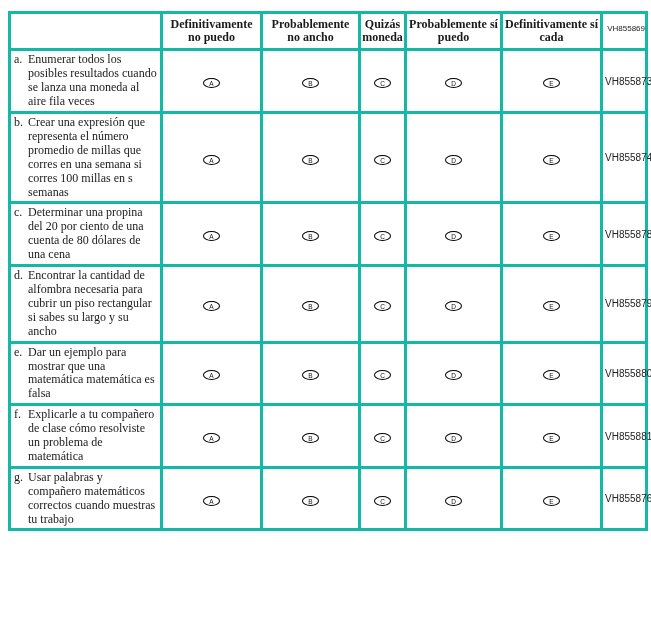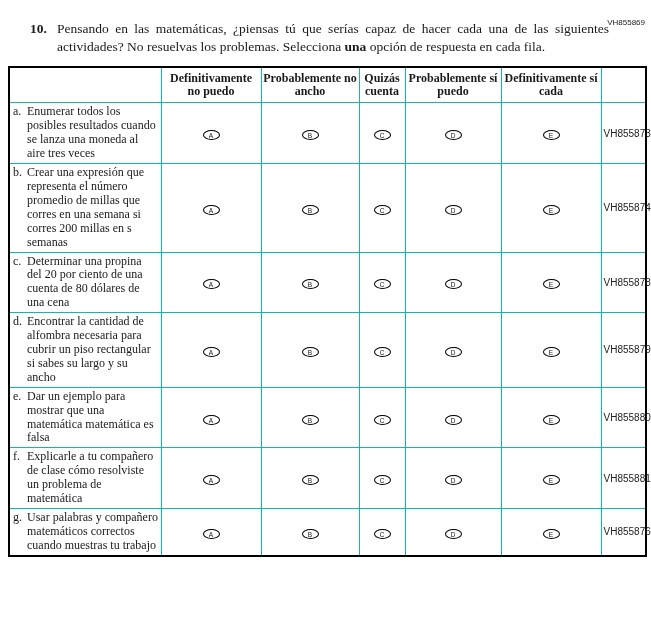--- a/index.html
+++ b/index.html
@@ -1,35 +1,35 @@
 <!DOCTYPE html>
 <html><head>
 <meta charset="utf-8">
 <style>
   * { box-sizing: border-box; }
   html, body { margin: 0; padding: 0; background: #ffffff; }
   body { font-family: "Liberation Serif", "DejaVu Serif", serif; color: #1a1a1a; }
   .page { position: relative; width: 651px; height: 639px; background: #ffffff; overflow: hidden; }
 
   .page-code {
-    position: absolute; top: 18px; right: 6px;
+    position: absolute; top: 24px; right: 6px;
     font-size: 8px; font-family: "Liberation Sans", sans-serif; color: #222; text-align: center;
   }
 
   .question { display: flex; padding: 20px 42px 0 30px; }
   .qnum { font-weight: bold; font-size: 13.5px; width: 27px; flex: none; line-height: 1.3; }
   .qtext { margin: 0; font-size: 13.5px; line-height: 1.3; text-align: justify; }
   .qtext b { font-weight: bold; }
 
   table.grid {
     border-collapse: collapse; table-layout: fixed;
     width: 637px; margin: 11px 0 0 8px;
     border: 2px solid #000;
   }
-  .grid th, .grid td { border: 1px solid #14b8a6; padding: 2px; }
+  .grid th, .grid td { border: 3px solid #14b8a6; padding: 2px; }
   .grid th {
     font-size: 12px; font-weight: bold; text-align: center;
     vertical-align: middle; padding: 4px 1px; line-height: 1.1; height: 32px;
   }
   .row-label { vertical-align: top; padding: 2px 2px 2px 2px; }
   .row-flex { display: flex; font-size: 12px; line-height: 1.16; }
   .row-letter { flex: none; width: 15px; padding-left: 1px; }
   .row-text { flex: 1; }
 
   .bubble-cell { text-align: center; vertical-align: middle; }
@@ -46,66 +46,62 @@
     padding: 1px; color: #222; margin-left: 46px;
   }
 </style>
 </head>
 <body>
 
 <div class="page">
 
   <div class="page-code">VH855869</div>
 
-  <div class="question">
-    <span class="qnum">10.</span>
-    <p class="qtext"><span>Pensando en las matemáticas, ¿piensas tú que serías capaz de hacer cada una de las siguientes actividades? No resuelvas los problemas. Selecciona </span><b>una</b><span> opción de respuesta en cada fila.</span></p>
-  </div>
 
   <table class="grid">
     <colgroup>
       <col style="width:152px">
       <col style="width:100px">
       <col style="width:98px">
       <col style="width:46px">
       <col style="width:96px">
       <col style="width:100px">
       <col style="width:45px">
     </colgroup>
     <thead>
       <tr>
         <th></th>
         <th>Definitivamente no puedo</th>
         <th>Probablemente no ancho</th>
-        <th>Quizás cuenta</th>
+        <th>Quizás moneda</th>
         <th>Probablemente sí puedo</th>
         <th>Definitivamente sí cada</th>
         <th></th>
       </tr>
     </thead>
     <tbody id="grid-body">
         <tr>
           <td class="row-label">
             <div class="row-flex">
               <span class="row-letter">a.</span>
-              <span class="row-text">Enumerar todos los posibles resultados cuando se lanza una moneda al aire tres veces</span>
+              <span class="row-text">Enumerar todos los posibles resultados cuando se lanza una moneda al aire fila veces</span>
             </div>
           </td>
           <td class="bubble-cell"><span class="bubble">A</span></td>
           <td class="bubble-cell"><span class="bubble">B</span></td>
           <td class="bubble-cell"><span class="bubble">C</span></td>
           <td class="bubble-cell"><span class="bubble">D</span></td>
           <td class="bubble-cell"><span class="bubble">E</span></td>
           <td class="code-cell">VH855873</td>
         </tr>
         <tr>
           <td class="row-label">
             <div class="row-flex">
               <span class="row-letter">b.</span>
-              <span class="row-text">Crear una expresión que representa el número promedio de millas que corres en una semana si corres 200 millas en s semanas</span>
+              <span class="row-text">Crear una expresión que representa el número promedio de millas que corres en una semana si corres 100 millas en s semanas</span>
             </div>
           </td>
           <td class="bubble-cell"><span class="bubble">A</span></td>
           <td class="bubble-cell"><span class="bubble">B</span></td>
           <td class="bubble-cell"><span class="bubble">C</span></td>
           <td class="bubble-cell"><span class="bubble">D</span></td>
           <td class="bubble-cell"><span class="bubble">E</span></td>
           <td class="code-cell">VH855874</td>
         </tr>
         <tr>

